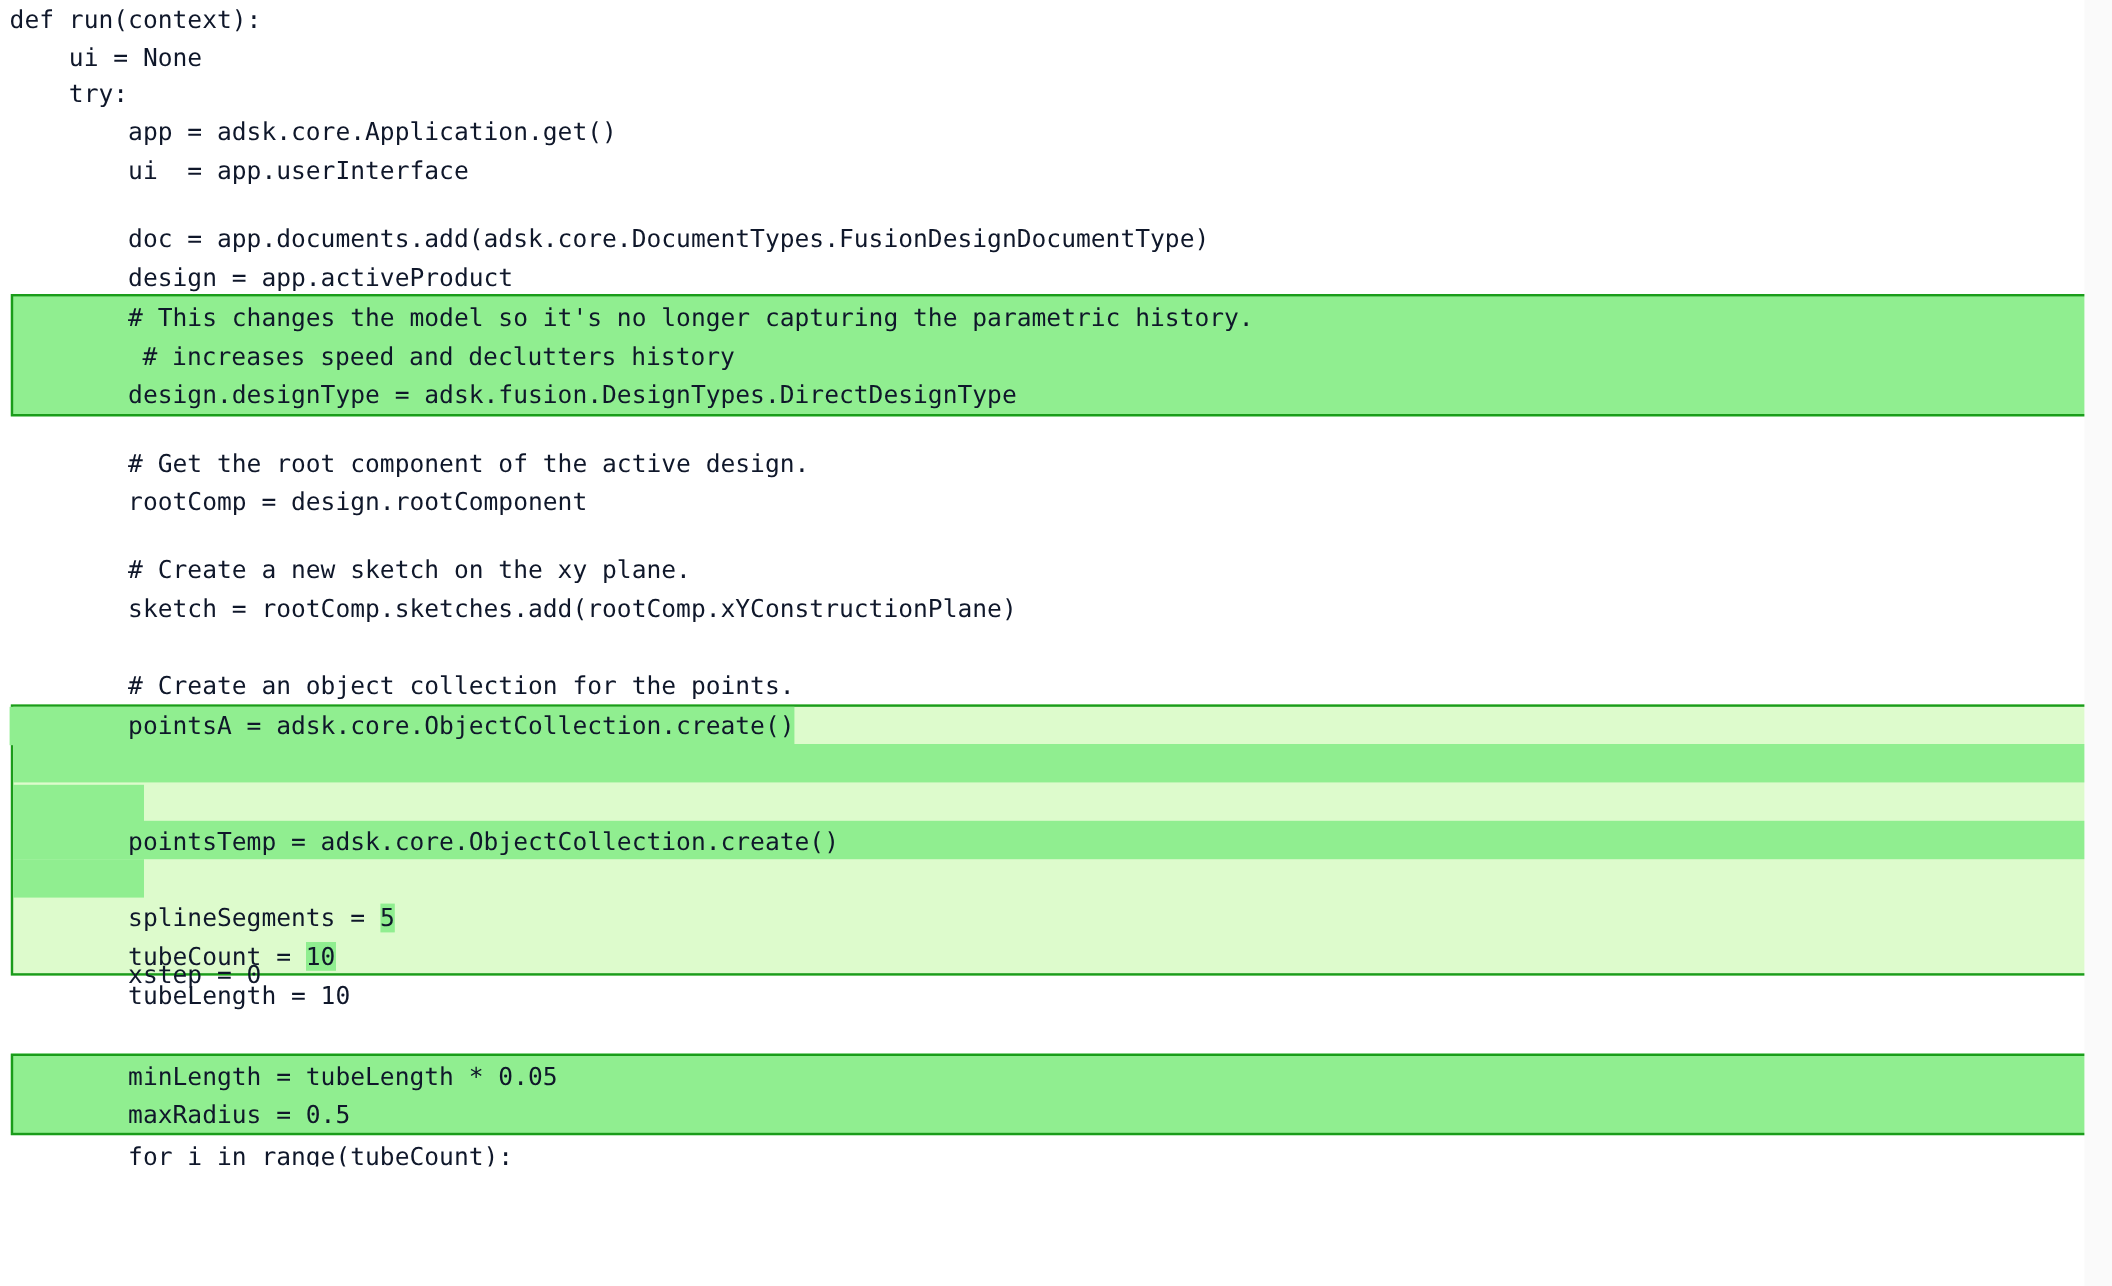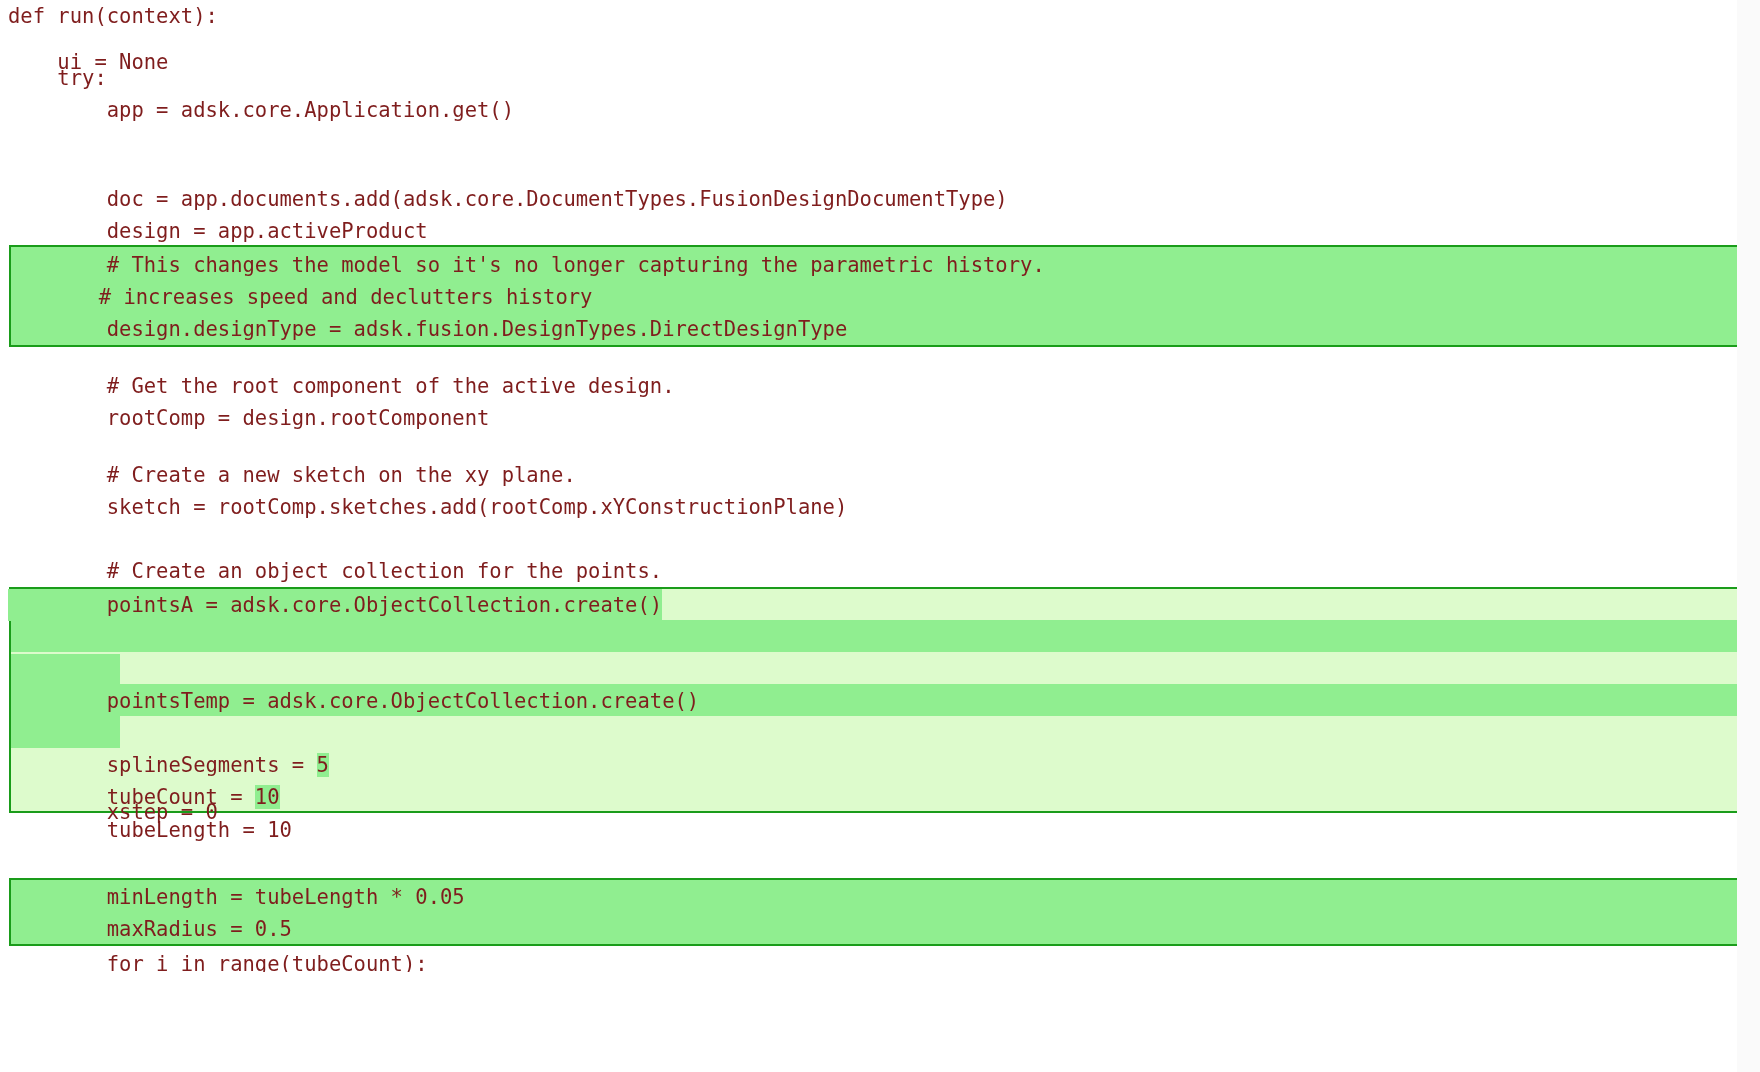--- a/index.html
+++ b/index.html
@@ -41,21 +41,21 @@
     left: 0;
     width: 1737px;
     height: 1072px;
   }
 
   .line {
     position: relative;
     height: 32px;
     line-height: 32px;
     font-size: 20.5px;
-    color: #7f1d1d;
+    color: #0f172a;
     white-space: pre;
     letter-spacing: 0px;
     z-index: 3;
   }
   .line .txt {
     display: inline-block;
     padding-left: 0;
   }
 
   
@@ -94,28 +94,29 @@
   <div class="block solid" style="top:878px; height:68px;"></div>
 
   <div class="band" style="top:620px; left:11px; width:1728px;"></div>
   <div class="band" style="top:654px; left:11px; width:109px;"></div>
   <div class="band" style="top:684px; left:11px; width:1728px;"></div>
   <div class="band" style="top:716px; left:11px; width:109px;"></div>
 
   <div id="code-surface">
 
     <div class="line" style="top:0px; position:absolute; left:8px;"><span class="txt">def run(context):</span></div>
-    <div class="line" style="top:46px; position:absolute; left:8px;"><span class="txt">    ui = None</span></div>
+    <div class="line" style="top:32px; position:absolute; left:8px;"><span class="txt">    ui = None</span></div>
     <div class="line" style="top:62px; position:absolute; left:8px;"><span class="txt">    try:</span></div>
     <div class="line" style="top:94px; position:absolute; left:8px;"><span class="txt">        app = adsk.core.Application.get()</span></div>
+    <div class="line" style="top:126px; position:absolute; left:8px;"><span class="txt">        ui  = app.userInterface</span></div>
     <div class="line" style="top:183px; position:absolute; left:8px;text-align:right;"><span class="txt">        doc = app.documents.add(adsk.core.DocumentTypes.FusionDesignDocumentType)</span></div>
     <div class="line" style="top:215px; position:absolute; left:8px;"><span class="txt">        design = app.activeProduct</span></div>
 
     <div class="line" style="top:249px; position:absolute; left:8px;"><span class="txt">        # This changes the model so it's no longer capturing the parametric history.</span></div>
-    <div class="line" style="top:281px; position:absolute; left:0;"><span class="txt">        # increases speed and declutters history</span></div>
+    <div class="line" style="top:281px; position:absolute; left:20px;"><span class="txt">        # increases speed and declutters history</span></div>
     <div class="line" style="top:370px; position:absolute; left:8px;"><span class="txt">        # Get the root component of the active design.</span></div>
 
     <div class="line" style="top:313px; position:absolute; left:8px;"><span class="txt">        design.designType = adsk.fusion.DesignTypes.DirectDesignType</span></div>
     <div class="line" style="top:402px; position:absolute; left:8px;"><span class="txt">        rootComp = design.rootComponent</span></div>
 
     <div class="line" style="top:459px; position:absolute; left:8px;"><span class="txt">        # Create a new sketch on the xy plane.</span></div>
     <div class="line" style="top:491px; position:absolute; left:8px;"><span class="txt">        sketch = rootComp.sketches.add(rootComp.xYConstructionPlane)</span></div>
 
     <div class="line" style="top:555px; position:absolute; left:8px;"><span class="txt">        # Create an object collection for the points.</span></div>
 

